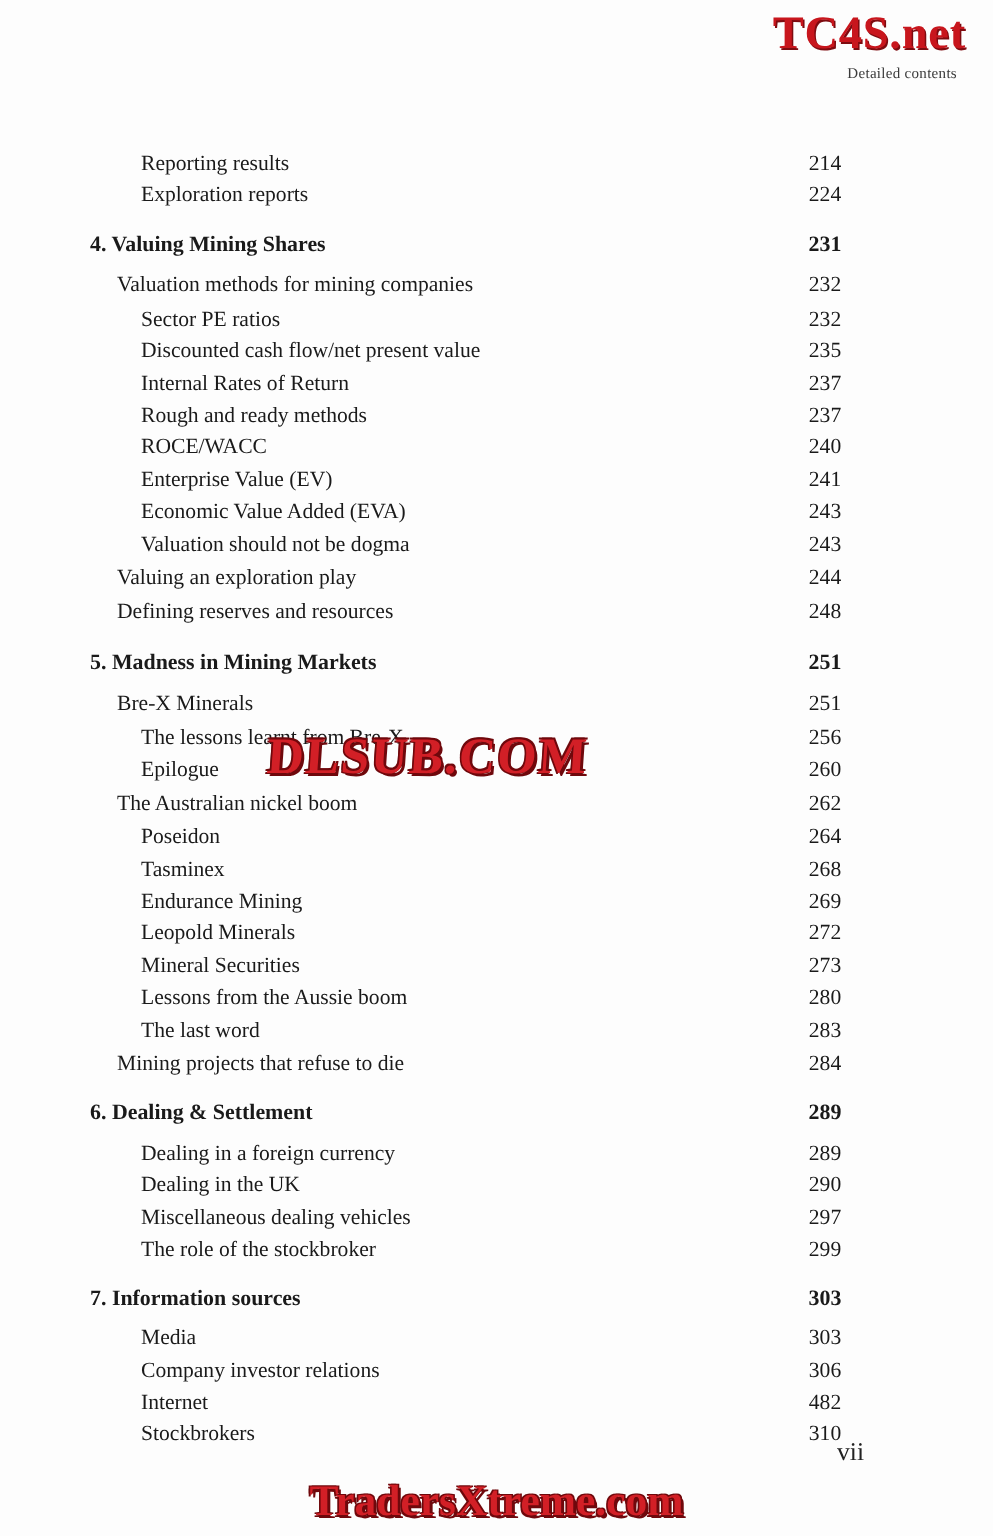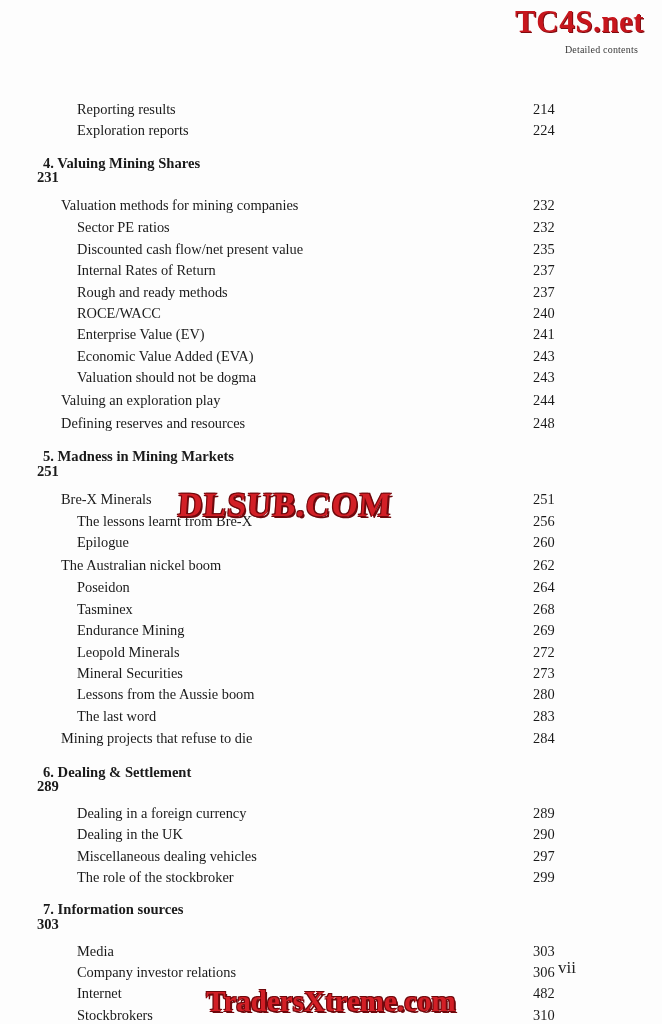--- a/index.html
+++ b/index.html
@@ -48,46 +48,45 @@
     color: #3a3a3a;
     letter-spacing: 0.2px;
   }
 
   
   .toc {
     position: absolute;
     left: 0;
     right: 0;
     top: 96px;
-    padding: 0 95px 0 37px;
+    padding: 0 95px 0 54px;
   }
 
   .row {
     display: flex;
     align-items: baseline;
     justify-content: space-between;
     line-height: 1.0;
     white-space: nowrap;
   }
 
   .row .label {
     font-size: 14.4px;
   }
   .row .page-no {
     font-size: 14.4px;
-    text-align: left;
+    text-align: center;
     min-width: 34px;
   }
 
   
   .row.chapter {
     font-weight: bold;
     margin-top: 17px;
     margin-bottom: 6px;
-    flex-direction: column;
   }
   .row.chapter .label,
   .row.chapter .page-no {
     font-weight: bold;
     font-size: 14.6px;
   }
   .row.chapter .label { padding-left: 6px; }
 
   
   .row.lvl1 { padding-left: 24px; padding-top: 7px; padding-bottom: 2px; }

